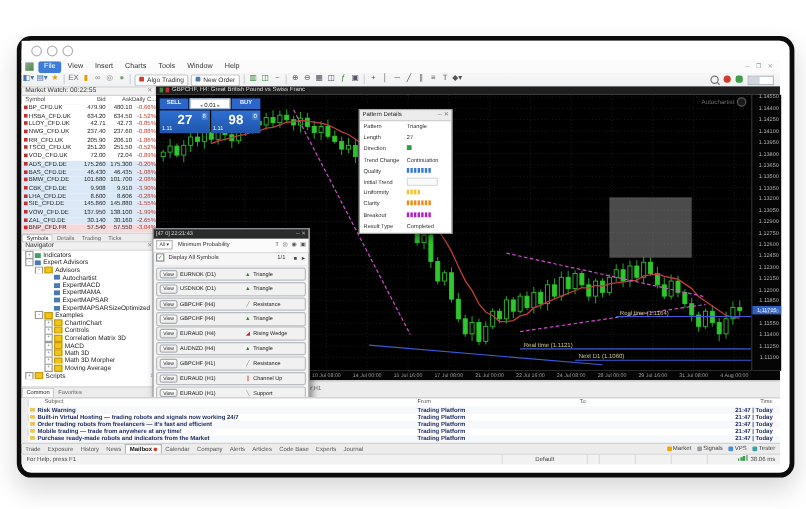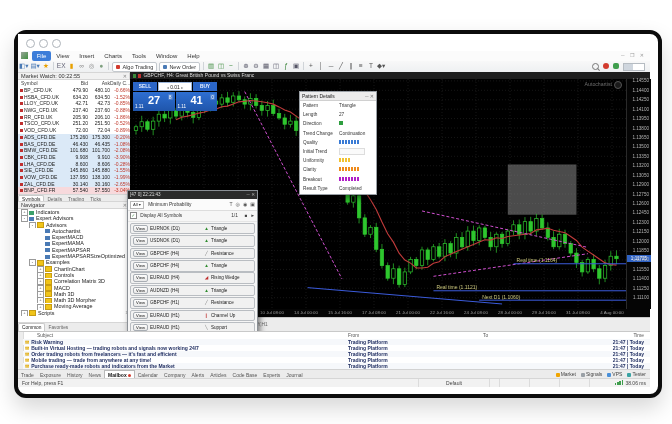--- a/index.html
+++ b/index.html
@@ -449,21 +449,21 @@
         <div class="oc-btn">BUY</div>
       </div>
       <div class="oc-row2">
         <div class="oc-price">
           <span class="oc-small">1.11</span>
             <span class="oc-big">27</span>
             <span class="oc-sup">8</span>
         </div>
         <div class="oc-price">
           <span class="oc-small">1.11</span>
-            <span class="oc-big">41</span>
+            <span class="oc-big">98</span>
             <span class="oc-sup">0</span>
         </div>
       </div>
     </div>
   </div>
 
   <div class="abs" id="price-axis">
     <div id="cur-price" style="top: 175.913px;">1.11725</div>
   <div class="pa-label" style="top: -0.614754px;">1.14550</div>
       <div class="pa-label" style="top: 8.81148px;">1.14400</div>

